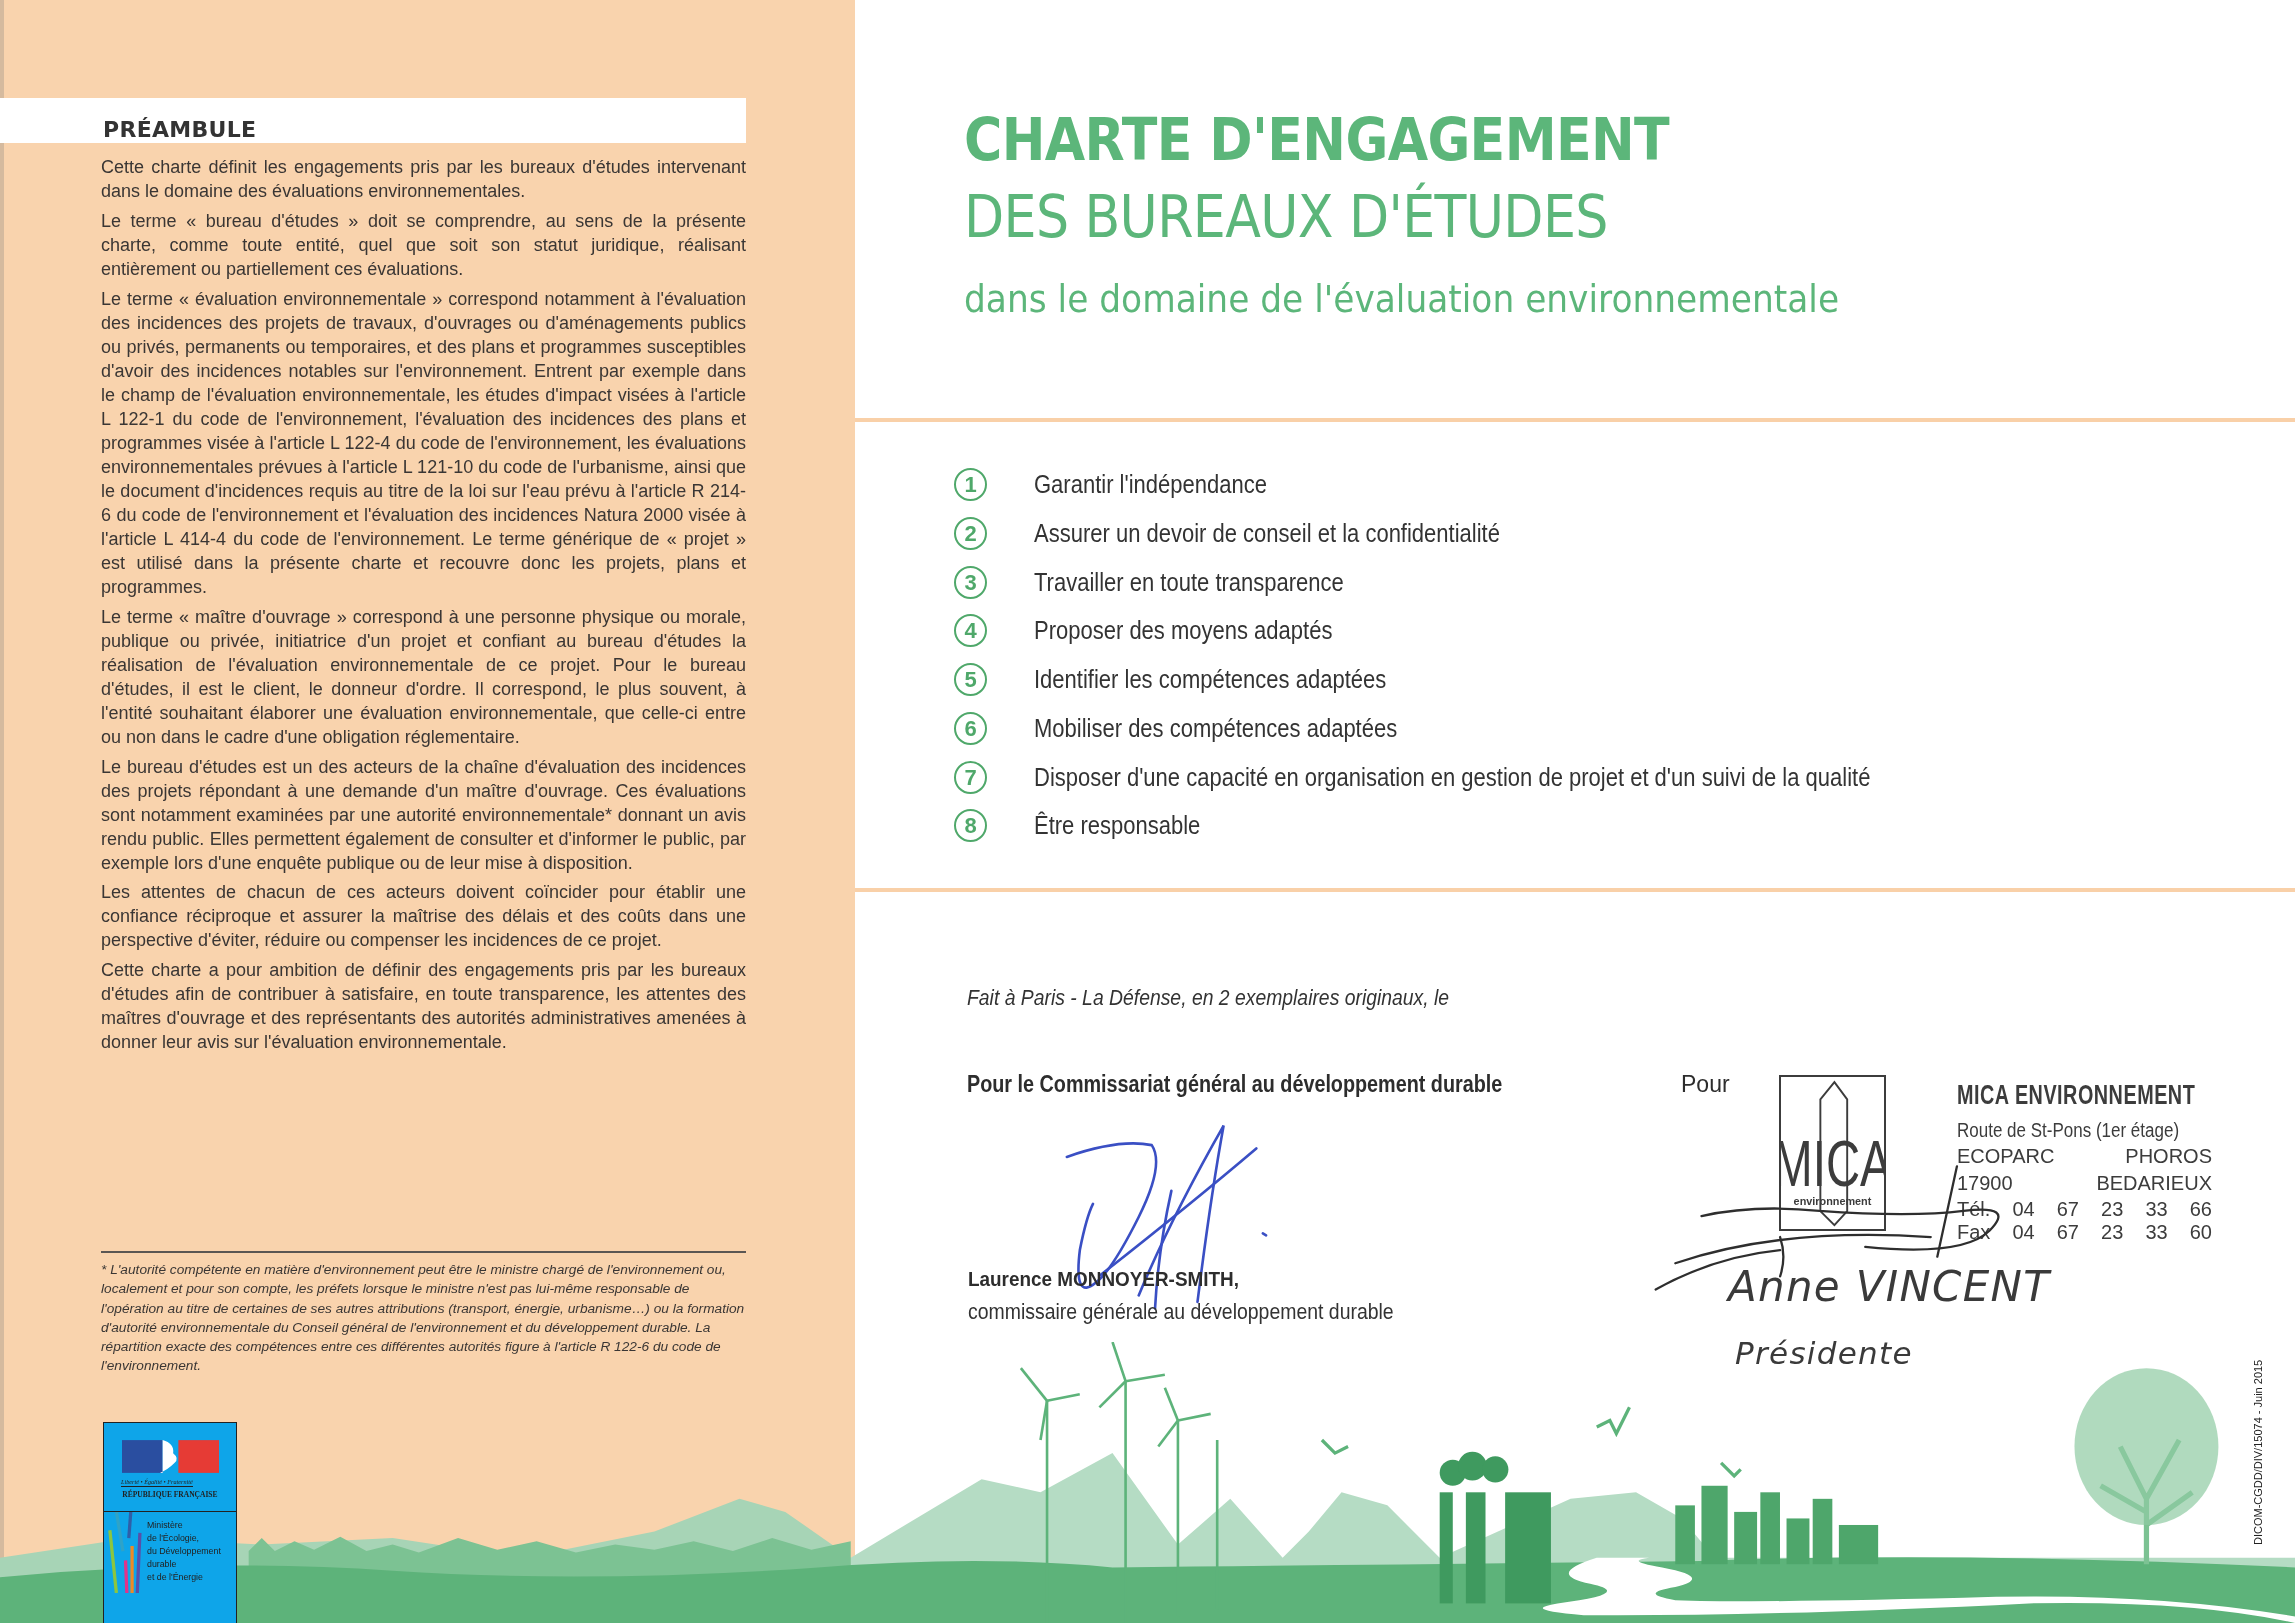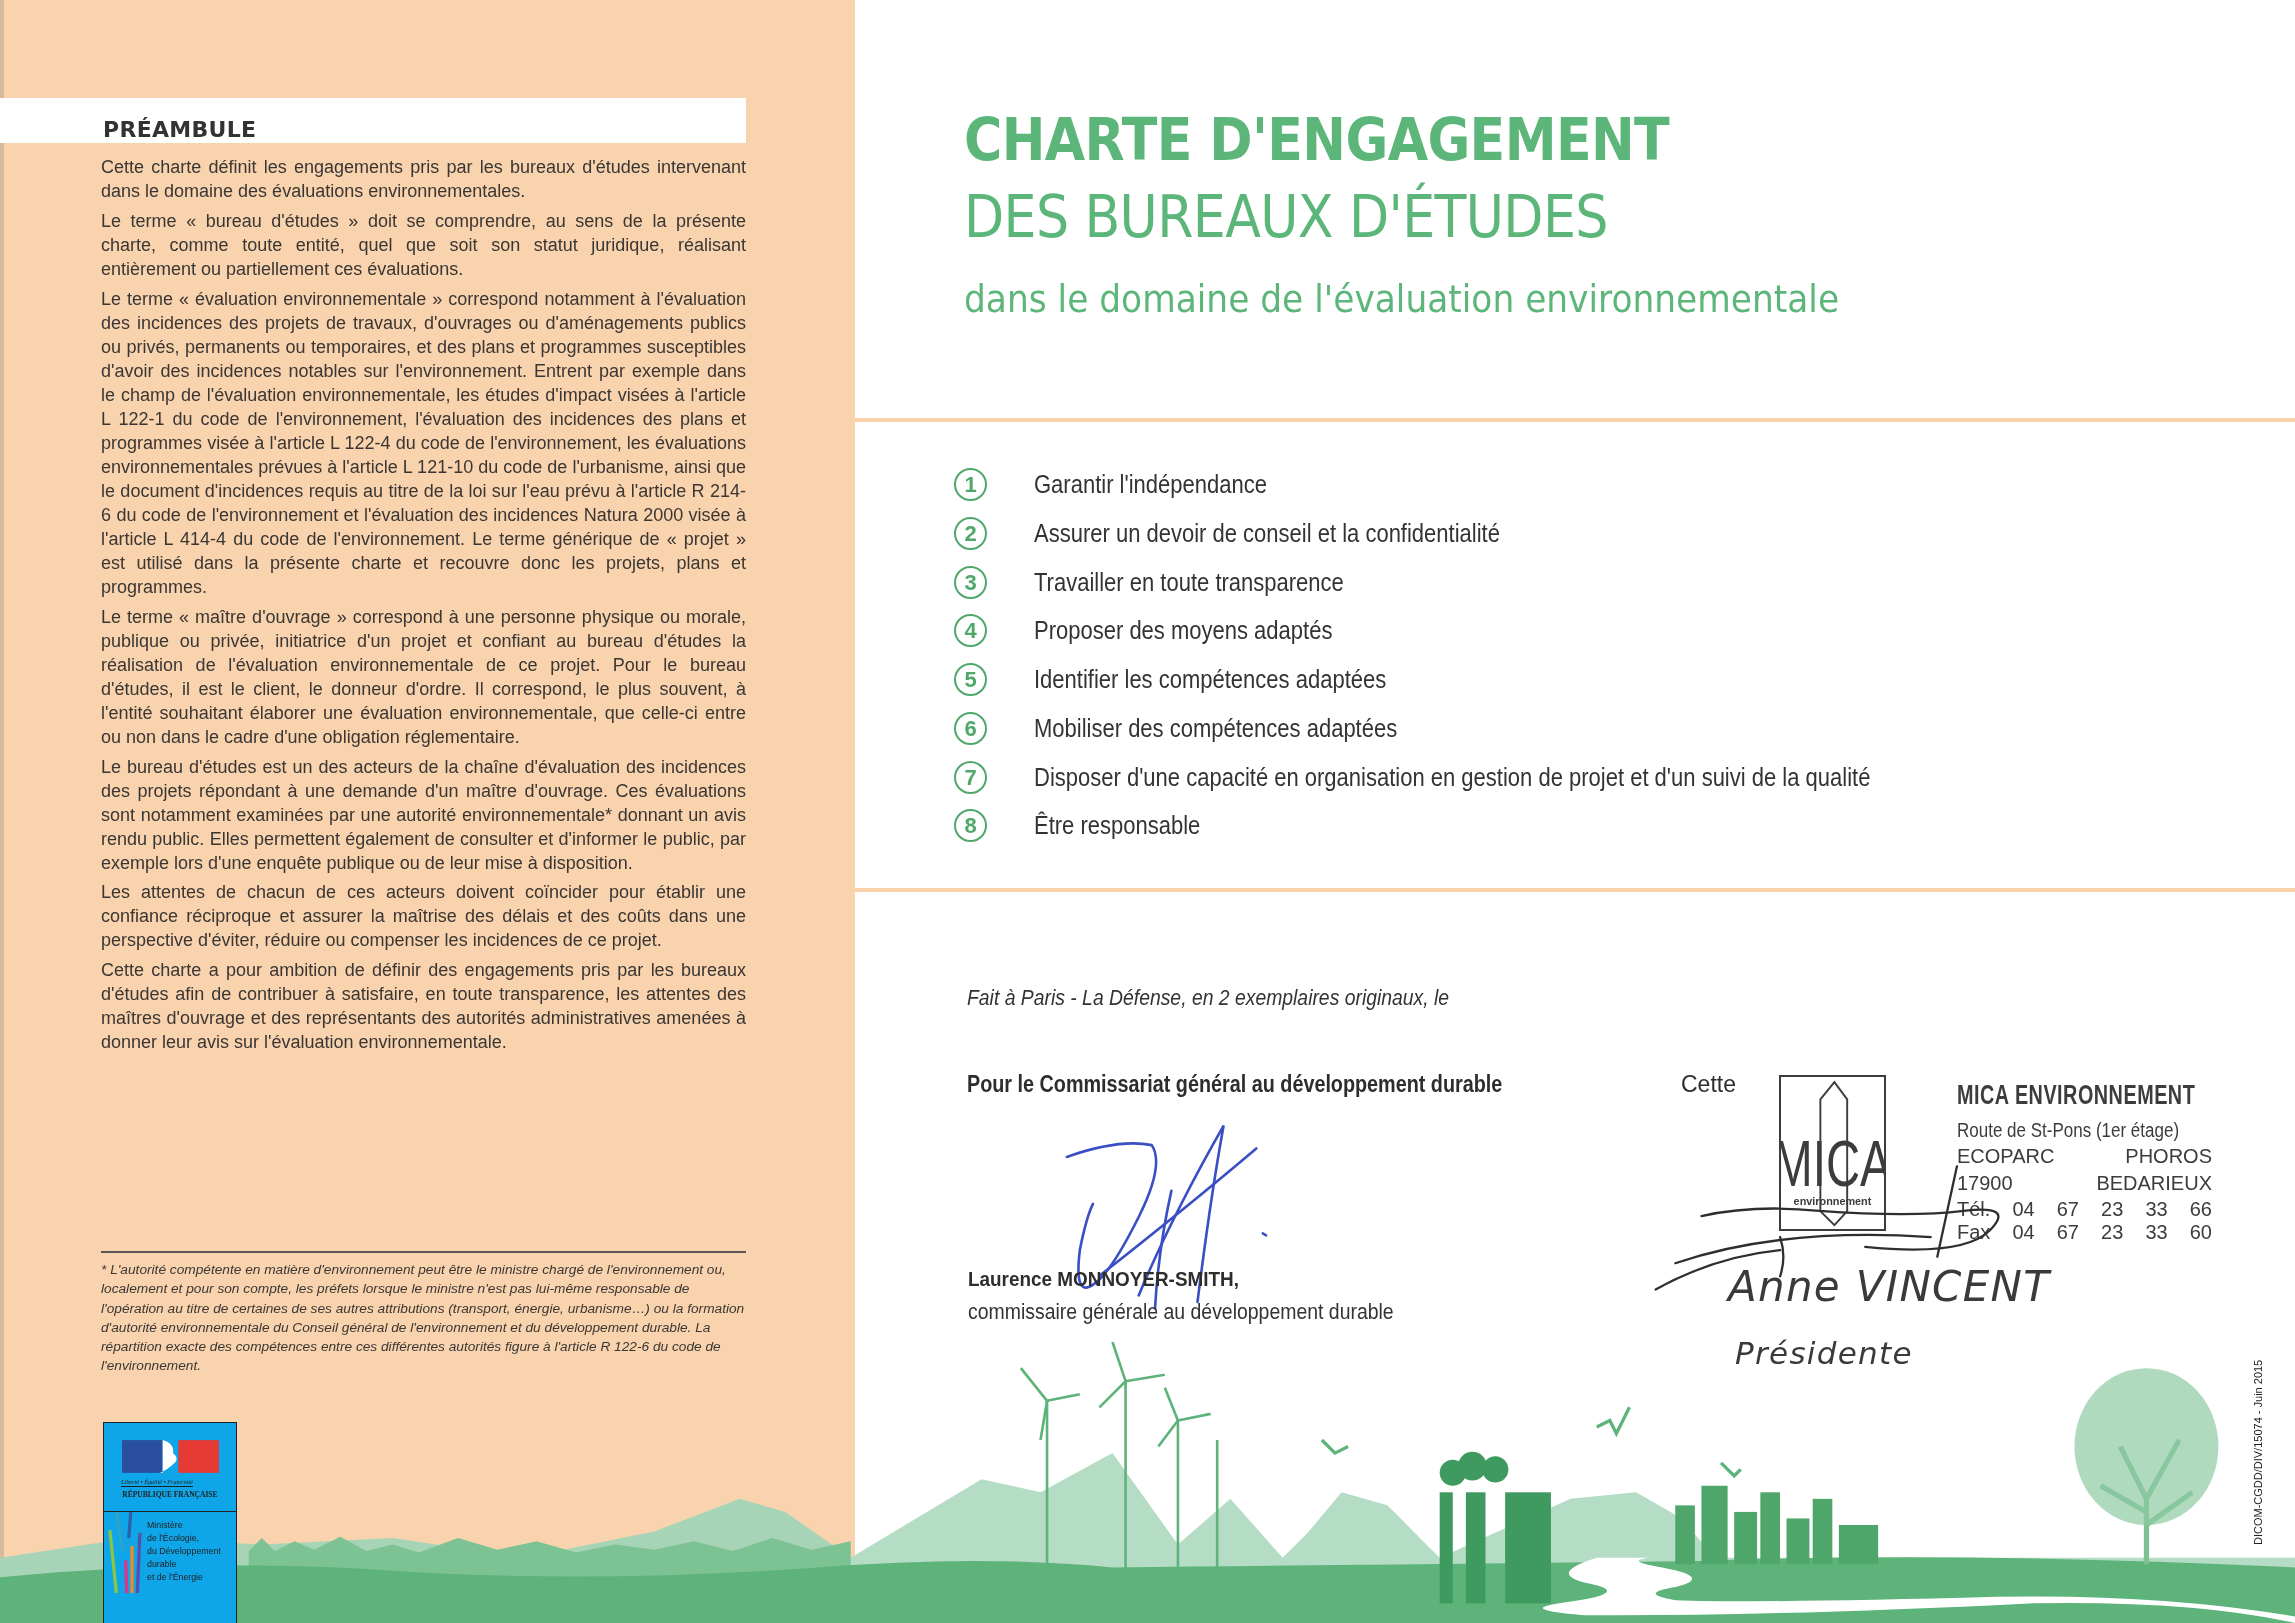--- a/index.html
+++ b/index.html
@@ -209,21 +209,21 @@
   <div class="commit" style="top:341px">
     <div class="commit-num">8</div>
     <div class="commit-text">Être responsable</div>
   </div>
 </div>
 
 <div id="sep-2" class="abs sep"></div>
 
 <div id="place-line" class="abs">Fait à Paris - La Défense, en 2 exemplaires originaux, le</div>
 <div id="signer-1-for" class="abs">Pour le Commissariat général au développement durable</div>
-<div id="signer-2-for" class="abs">Cette</div>
+<div id="signer-2-for" class="abs">Pour</div>
 
 <svg id="sig-1" class="abs" viewBox="0 0 420 300">
   <g fill="none" stroke="#3a4fc4" stroke-width="4" stroke-linecap="round">
     <path d="M10 58 Q90 30 140 40 Q160 70 120 150 Q80 230 55 250 Q20 280 30 200 Q40 150 50 130"></path>
     <path d="M60 240 Q200 130 300 45"></path>
     <path d="M120 270 Q170 150 250 10 Q230 120 210 280"></path>
     <path d="M170 110 Q150 200 145 290"></path>
     <path d="M310 175 L315 178"></path>
   </g>
 </svg>

